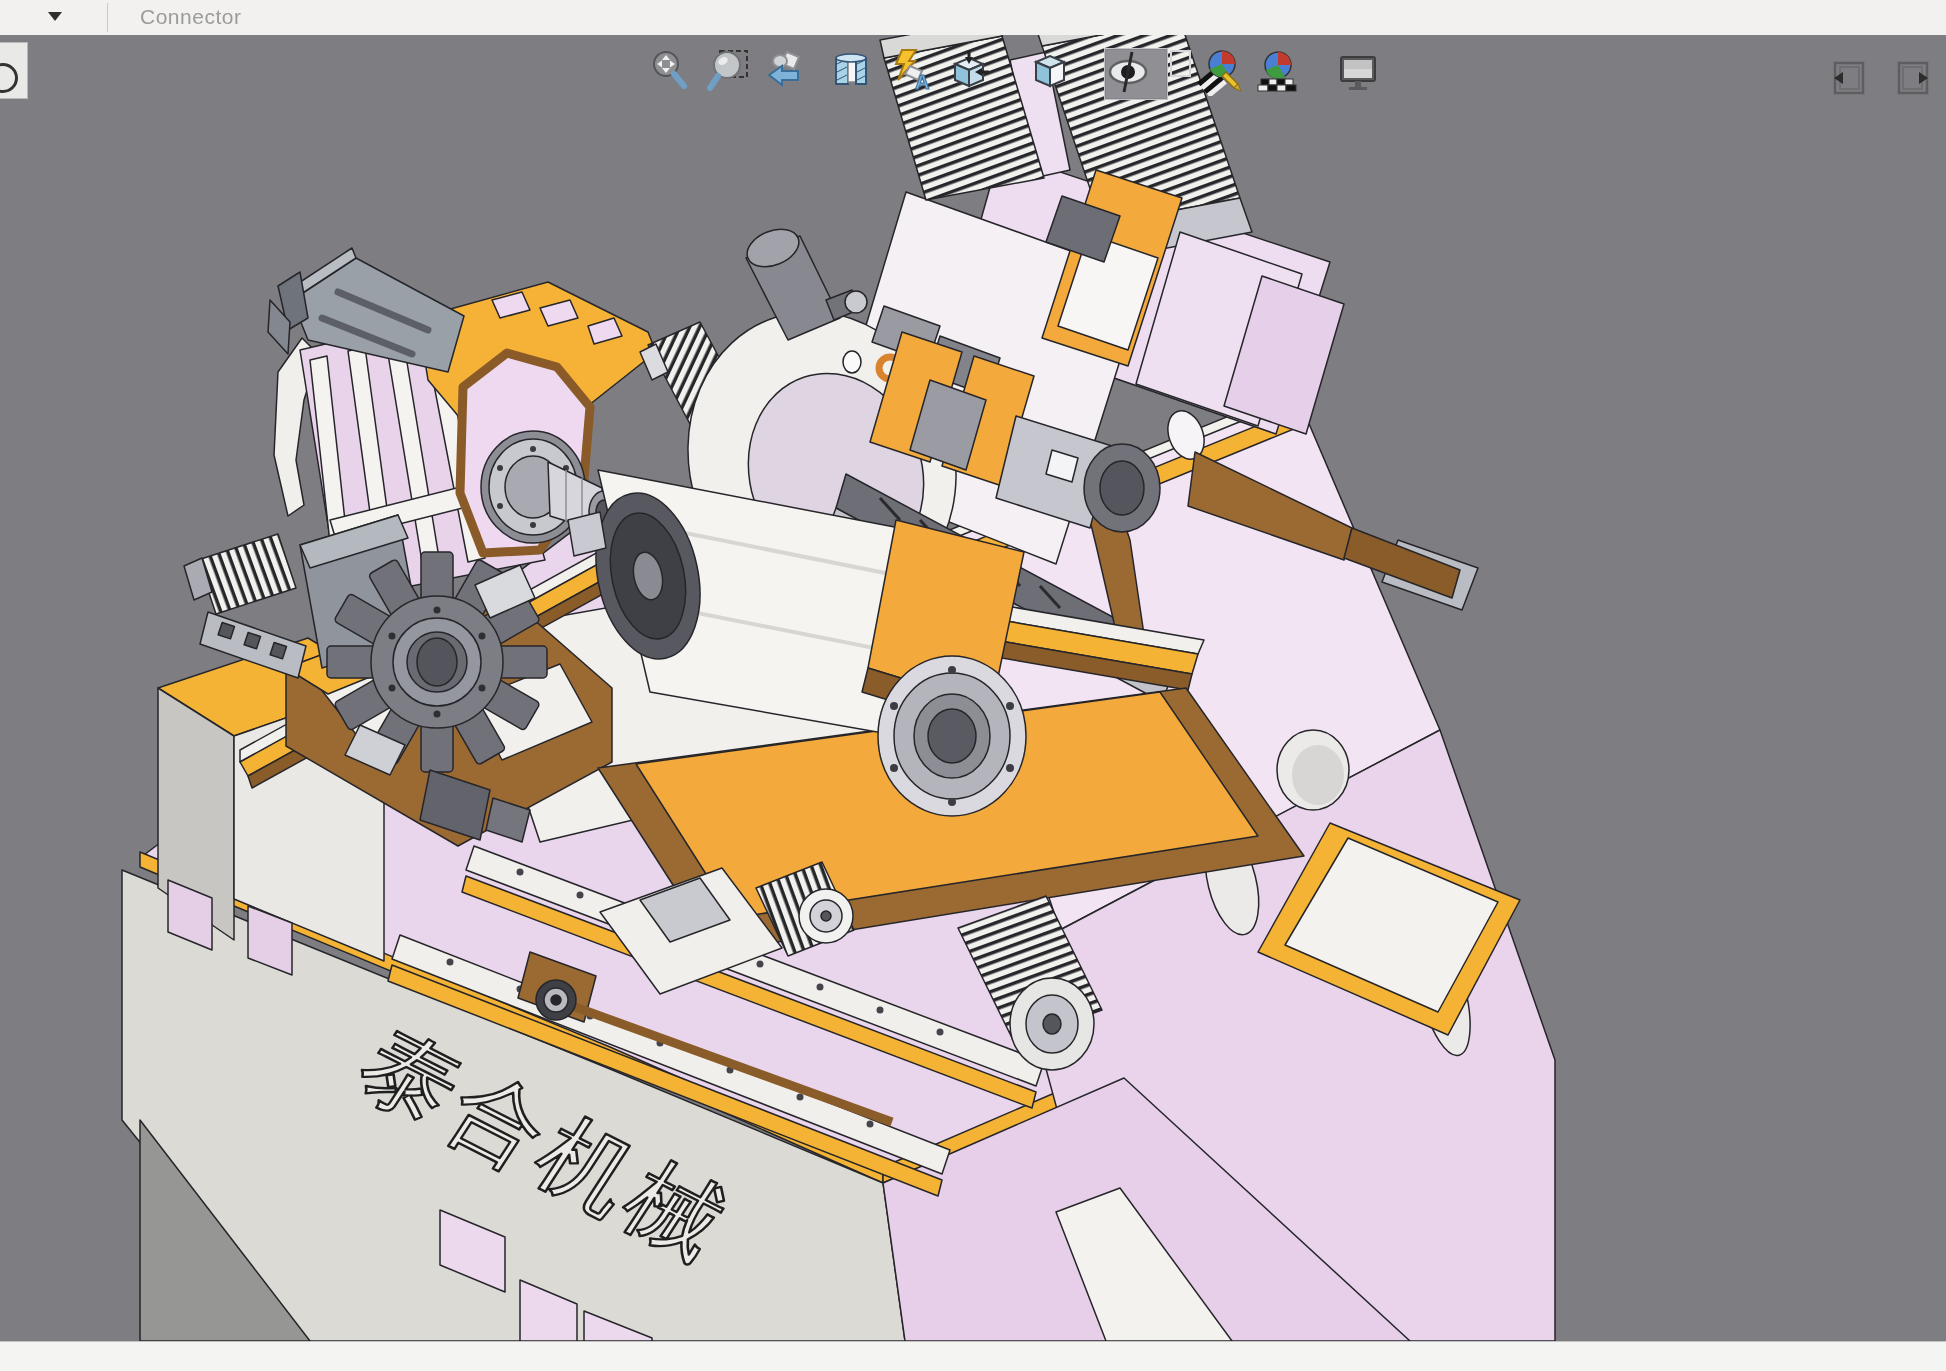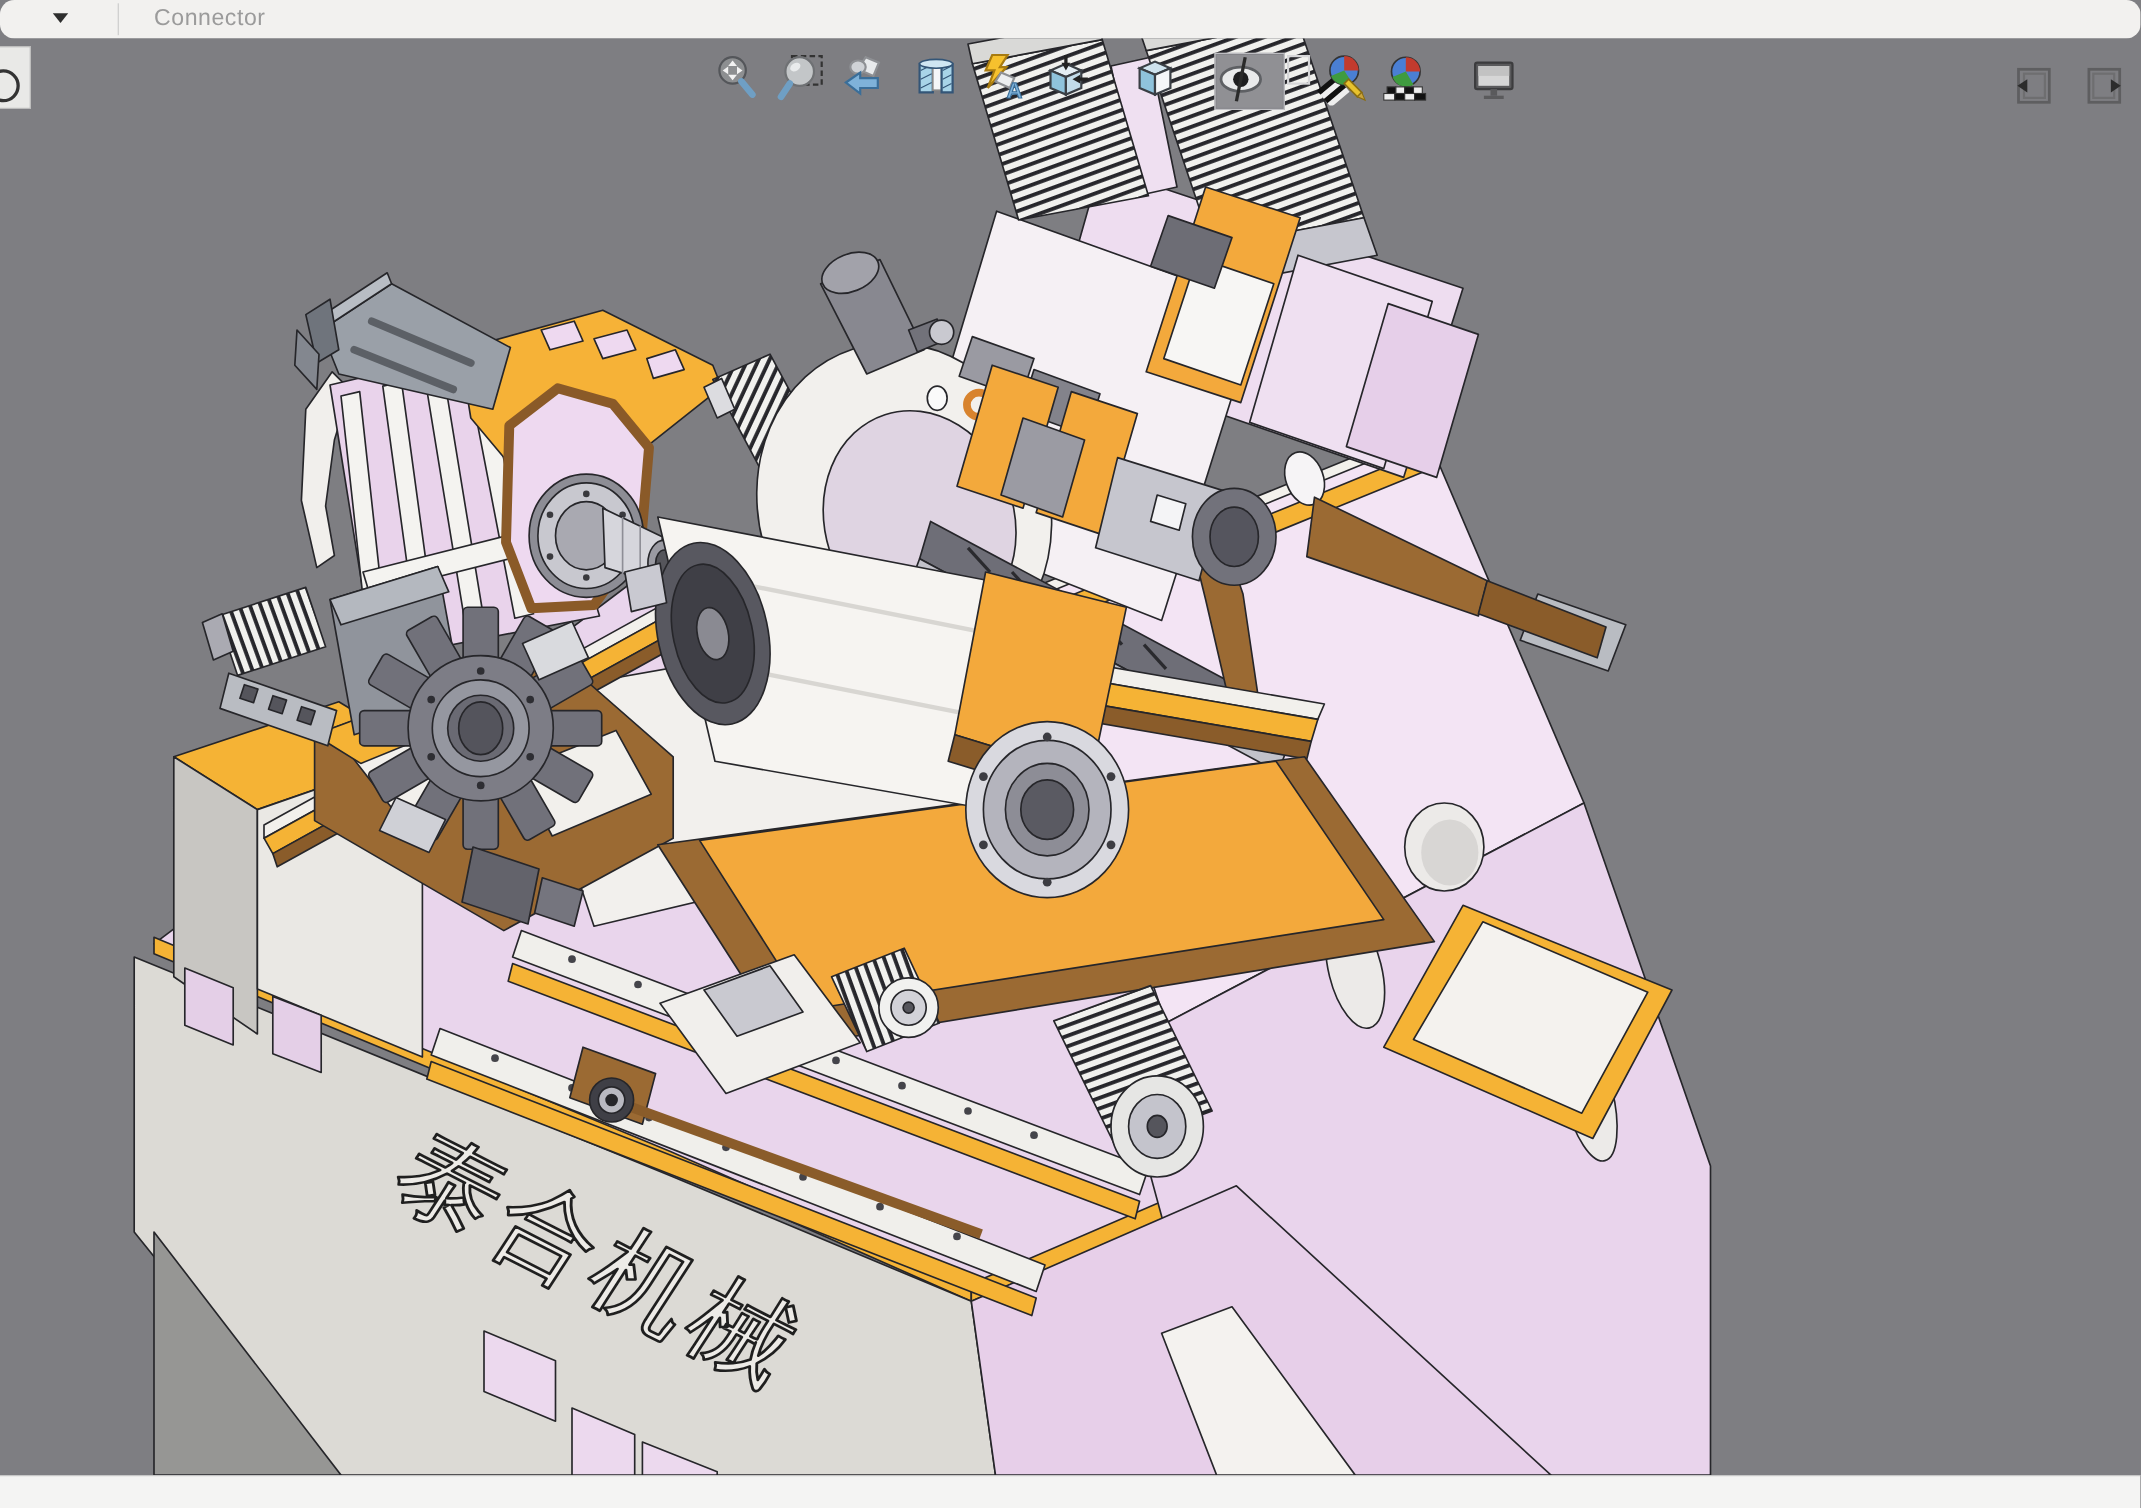--- a/index.html
+++ b/index.html
@@ -1,19 +1,19 @@
 <!DOCTYPE html>
 <html><head>
 <meta charset="utf-8">
 <style>
   html,body{margin:0;padding:0;}
   body{width:1946px;height:1371px;position:relative;overflow:hidden;
        font-family:"Liberation Sans","DejaVu Sans",sans-serif;background:#7e7e82;}
   
-  .topbar{position:absolute;left:0;top:0;width:1946px;height:35px;background:#f2f1ef;border-radius:13px;}
+  .topbar{position:absolute;left:0;top:0;width:1946px;height:35px;background:#f2f1ef;}
   .topbar .caret{position:absolute;left:48px;top:12px;width:0;height:0;
      border-left:7px solid transparent;border-right:7px solid transparent;border-top:9px solid #2e2e2e;}
   .topbar .divider{position:absolute;left:107px;top:3px;width:1px;height:29px;background:#c9c9c9;}
   .topbar .tab-label{position:absolute;left:140px;top:5px;font-size:21px;color:#9b9b9b;letter-spacing:0.5px;}
   
   .viewport{position:absolute;left:0;top:35px;width:1946px;height:1306px;background:#7e7e82;}
   .viewport svg{position:absolute;left:0;top:0;}
   
   .corner-btn{position:absolute;left:0;top:7px;width:27px;height:55px;background:#e9e9e7;
      border:1px solid #b9b9b9;border-left:none;overflow:hidden;}

